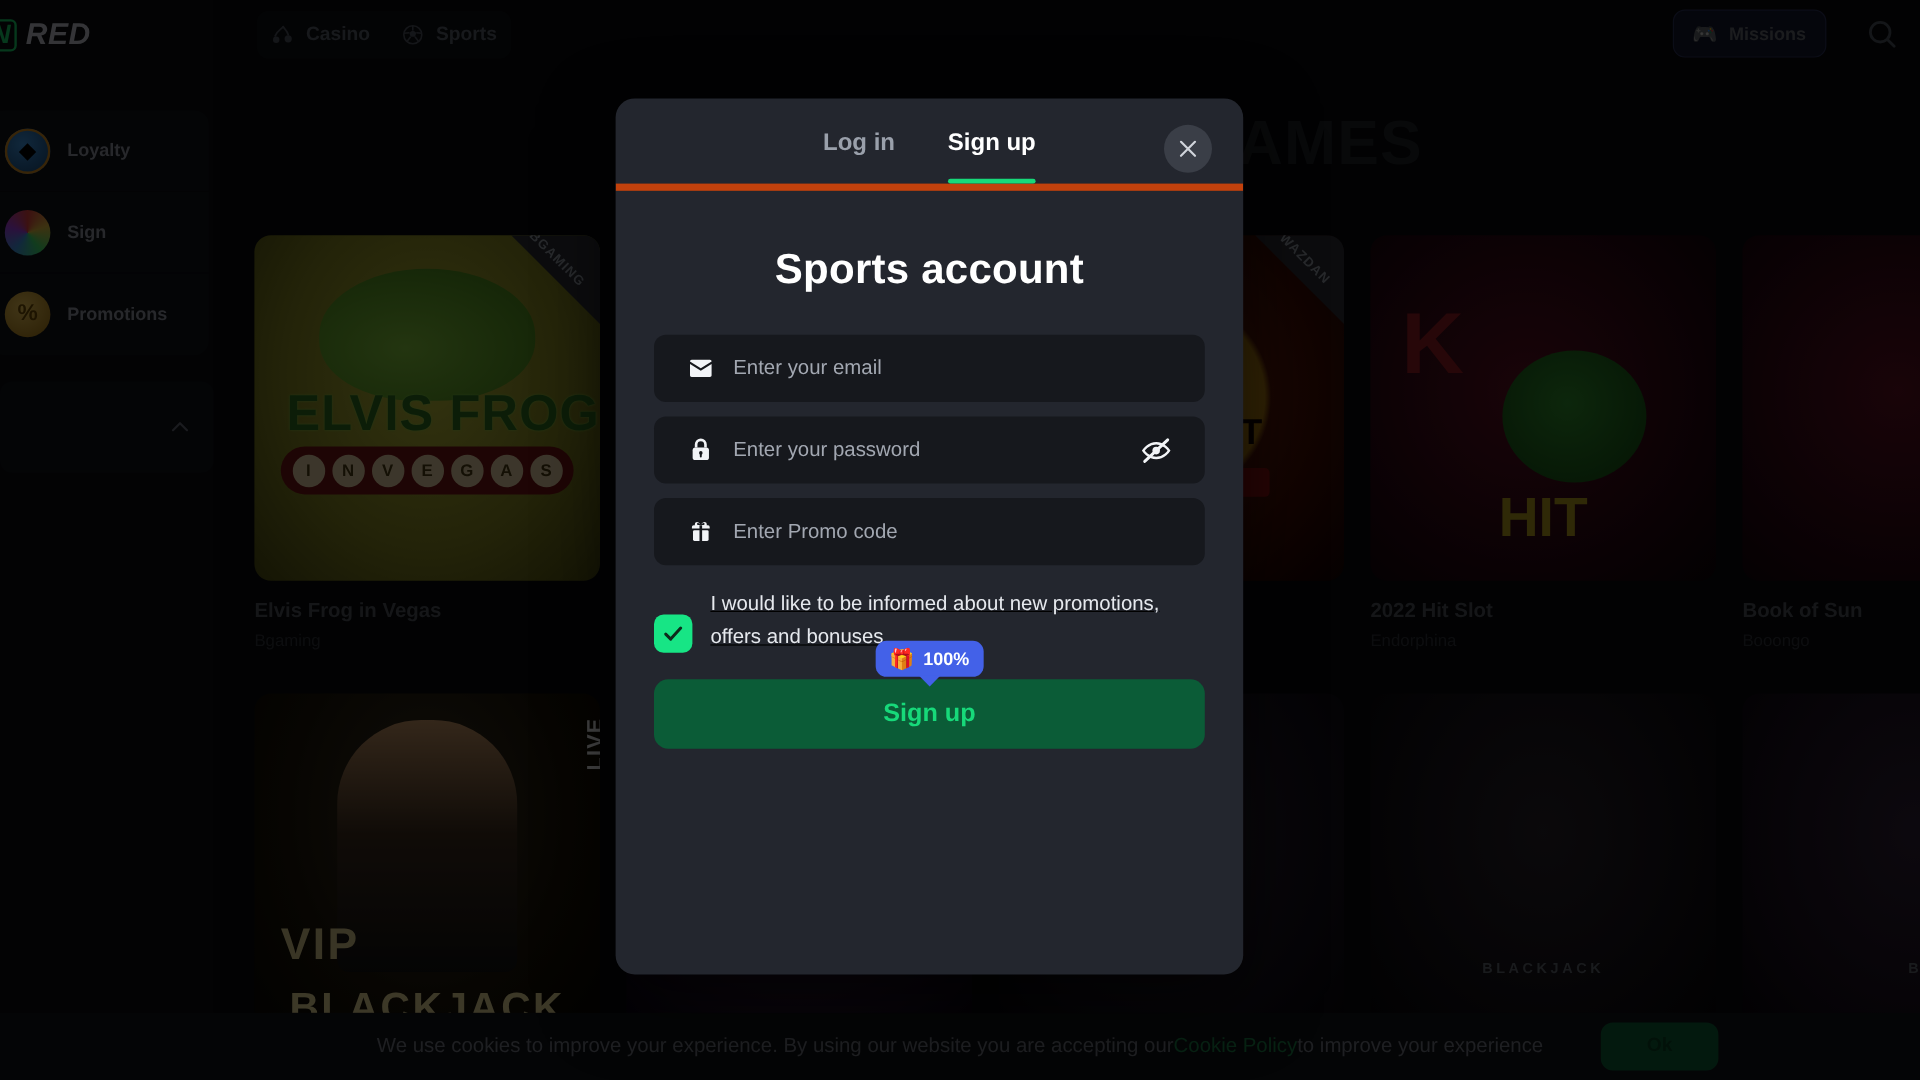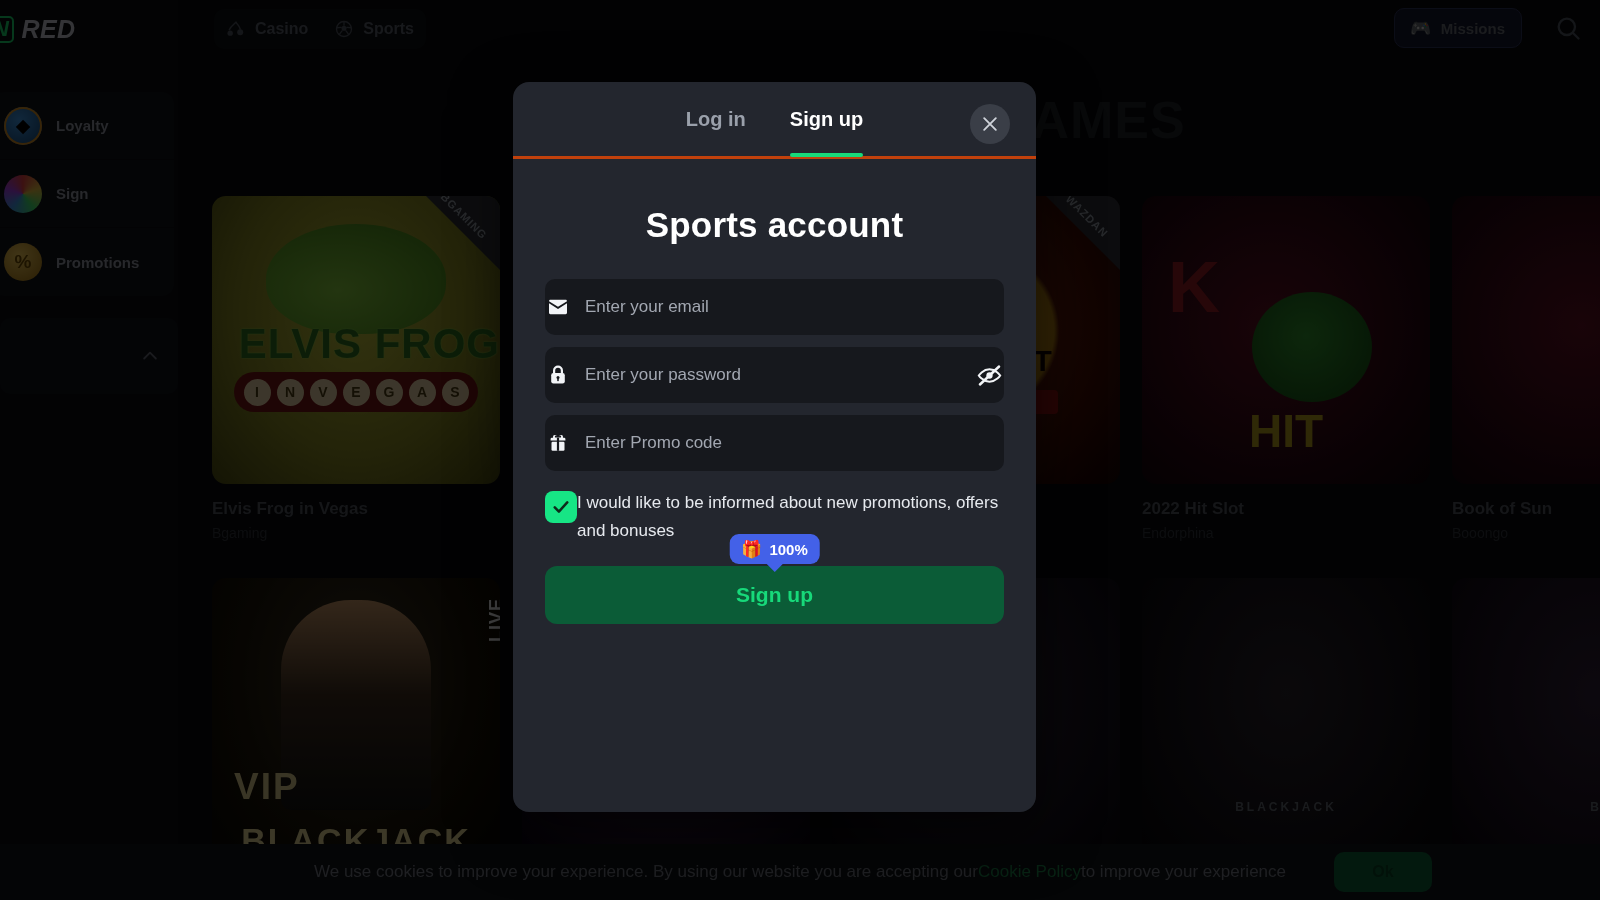--- a/index.html
+++ b/index.html
@@ -194,54 +194,54 @@
   
   .scrim { position: absolute; inset: 0; background: rgba(0,0,0,0.72); }
 
   
   .modal {
     position: absolute; left: 513px; top: 82px; width: 523px; height: 730px;
     background: #23262e; border-radius: 16px; overflow: hidden;
     box-shadow: 0 20px 60px rgba(0,0,0,0.6);
   }
   .modal-tabs {
-    position: relative; height: 77px; display: flex; align-items: center;
-    justify-content: center; gap: 44px; border-bottom: 3px solid #c2410c;
+    position: relative; height: 77px; display: flex; 
+    justify-content: center; gap: 44px; border-bottom: 6px solid #c2410c;
   }
   .tab { font-size: 20px; font-weight: 600; color: #9aa0ab; position: relative; padding-bottom: 26px; padding-top: 26px; }
   .tab.active { color: #fff; font-weight: 700; }
   .tab.active::after {
     content: ""; position: absolute; left: 0; right: 0; bottom: 0; height: 4px;
     background: #17d97a; border-radius: 2px;
   }
   .modal-close {
     position: absolute; right: 26px; top: 22px; width: 40px; height: 40px;
     border-radius: 50%; background: #3a3e47;
     display: flex; align-items: center; justify-content: center;
   }
   .modal-title {
     margin-top: 46px; text-align: center; color: #fff;
     font-size: 35px; font-weight: 800; letter-spacing: 0.2px;
   }
   .form { margin-top: 34px; padding: 0 32px; }
   .field {
     position: relative; height: 56px; background: #16181d; border-radius: 10px;
-    display: flex; align-items: center; padding: 0 0; margin-bottom: 12px; justify-content: center;
+    display: flex; align-items: center; padding: 0 26px; margin-bottom: 12px; justify-content: center;
   }
   .field .f-ico { width: 26px; height: 26px; flex: 0 0 26px; display: flex; align-items: center; justify-content: center; }
   .field input {
     flex: 1; background: transparent; border: none; outline: none;
     color: #eceff3; font-size: 17px; font-family: "Liberation Sans", sans-serif;
     margin-left: 14px;
   }
   .field input::placeholder { color: #a2a7b1; }
   .eye-toggle { width: 30px; height: 30px; display: flex; align-items: center; justify-content: center; }
 
   .checks { padding: 0 32px; margin-top: 18px; }
-  .check-row { display: flex; align-items: flex-start; gap: 0; margin-bottom: 22px; }
+  .check-row { display: flex; align-items: flex-end; gap: 15px; margin-bottom: 22px; text-decoration: underline; }
   .cbox {
     width: 32px; height: 32px; flex: 0 0 32px; border-radius: 8px; background: #17e585;
     display: flex; align-items: center; justify-content: center; margin-top: 2px;
   }
   .check-label { color: #e6e9ee; font-size: 17px; line-height: 1.62; }
   .check-label a { color: #fff; text-decoration: underline; }
 
   .cta-wrap { position: relative; padding: 0 32px; margin-top: 4px; }
   .promo-badge {
     position: absolute; left: 50%; top: -32px; transform: translateX(-50%);

